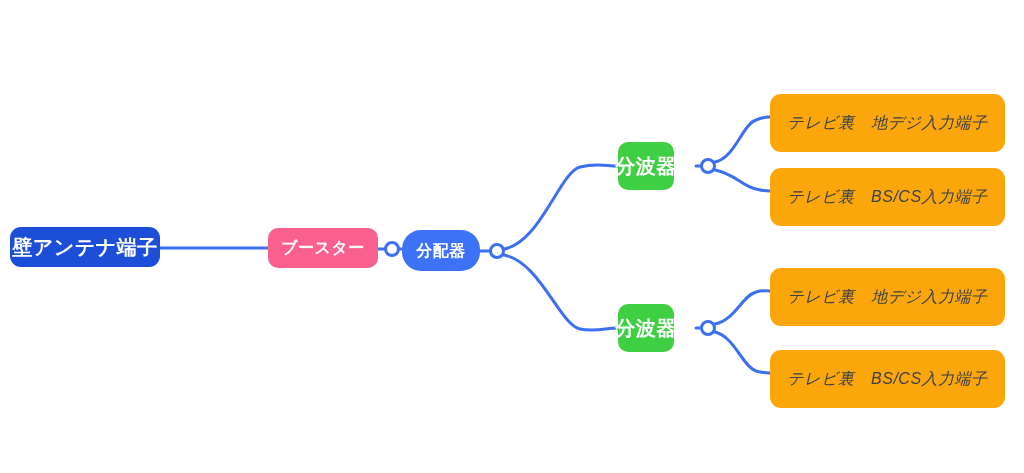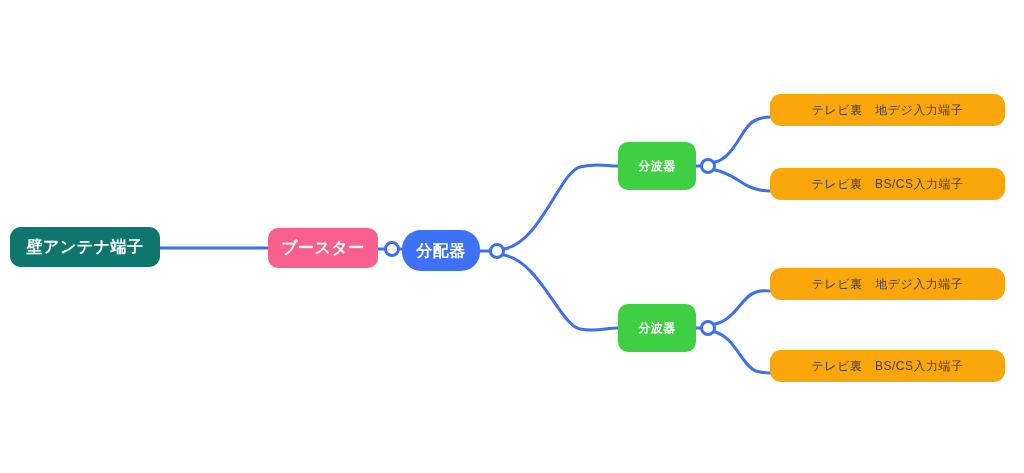--- a/index.html
+++ b/index.html
@@ -46,23 +46,23 @@
     display: block;
     line-height: 1;
   }
 
   
   .node-root {
     left: 10px;
     top: 227px;
     width: 150px;
     height: 40px;
-    background: #0f766e;
+    background: #1d4ed8;
     color: #ffffff;
-    font-size: 16px;
+    font-size: 20px;
     font-weight: bold;
     border-radius: 11px;
     align-items: center;
   }
 
   
   .node-booster {
     left: 268px;
     top: 228px;
     width: 110px;
@@ -82,42 +82,43 @@
     height: 41px;
     background: #3d72f7;
     color: #ffffff;
     font-size: 16px;
     font-weight: bold;
     border-radius: 19px;
   }
 
   
   .node-demux {
-    width: 78px;
+    width: 56px;
     height: 48px;
     background: #3fcf43;
     color: #ffffff;
-    font-size: 12px;
+    font-size: 20px;
     font-weight: bold;
     border-radius: 10px;
     left: 618px;
   }
   .node-demux-top { top: 142px; }
   .node-demux-bottom { top: 304px; }
 
   
   .node-leaf {
     left: 770px;
     width: 235px;
-    height: 32px;
+    height: 58px;
     background: #fba70c;
     color: #3b4049;
-    font-size: 12px;
+    font-size: 16px;
     font-weight: normal;
     border-radius: 11px;
+    font-style: italic;
   }
   .leaf-1 { top: 94px; }
   .leaf-2 { top: 168px; }
   .leaf-3 { top: 268px; }
   .leaf-4 { top: 350px; }
 </style>
 </head>
 <body>
 
 <div id="canvas">

